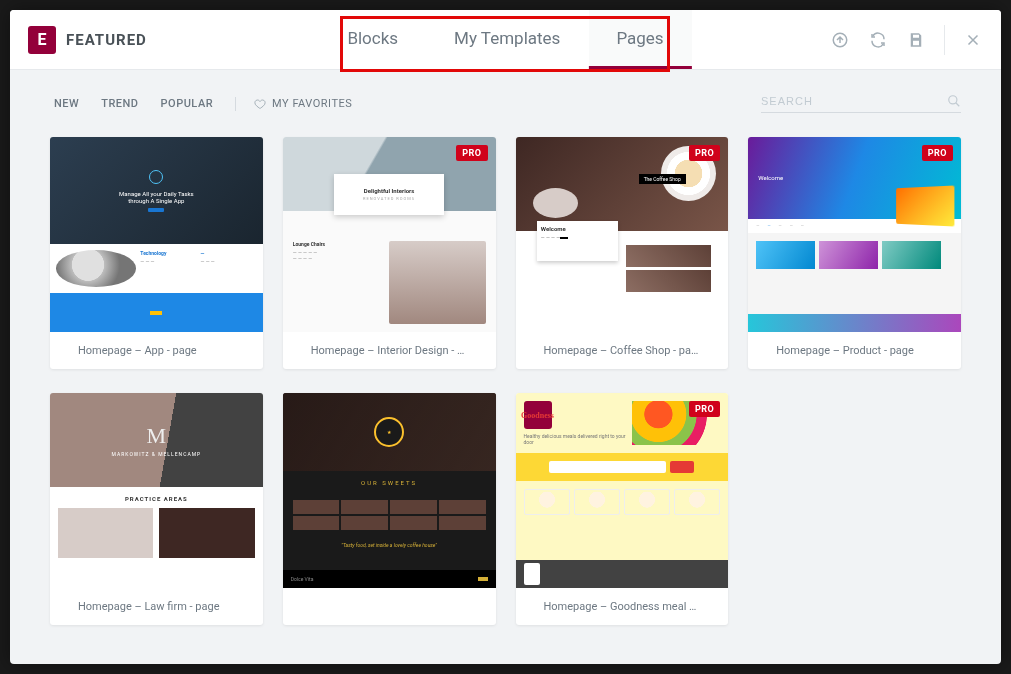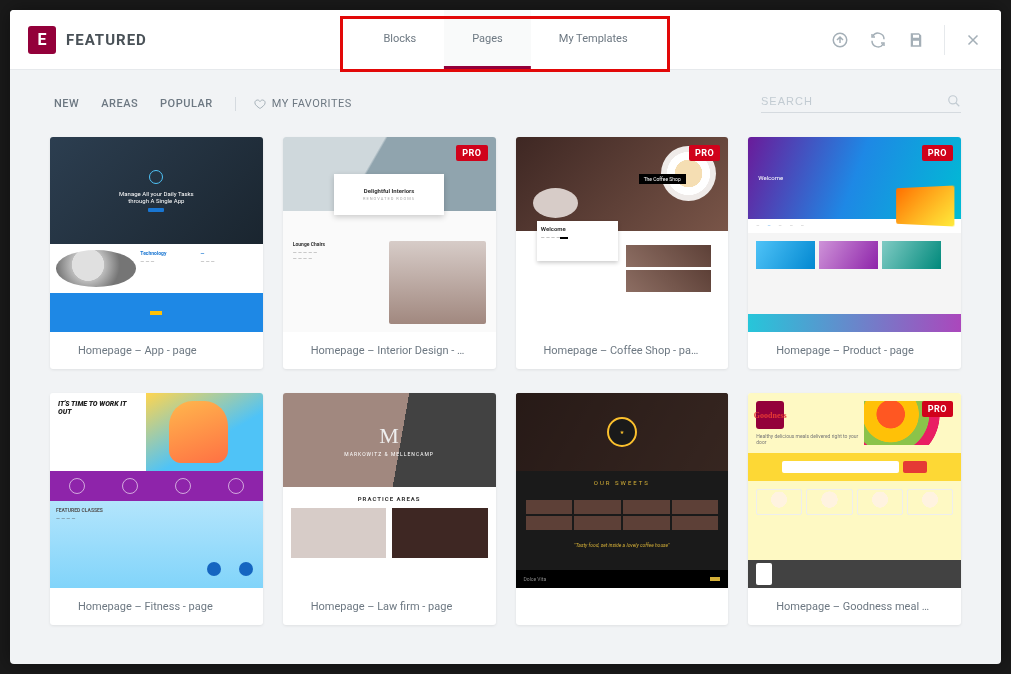--- a/index.html
+++ b/index.html
@@ -39,21 +39,21 @@
   .lib-title {
     font-size:15px; font-weight:700; color:#495157; letter-spacing:1px;
   }
   .tabs {
     position:absolute; left:50%; transform:translateX(-50%);
     display:flex; height:100%;
   }
   .tab {
     padding: 0 28px;
     display:flex; align-items:center;
-    font-size:11px; color:#6d7882; cursor:pointer;
+    font-size:17px; color:#6d7882; cursor:pointer;
     border-bottom:3px solid transparent;
     background:#fff;
   }
   .tab.active {
     background:#f9fafa;
     border-bottom:3px solid #93003a;
     color:#6d7882;
   }
   .highlight-box {
     position:absolute;
@@ -228,22 +228,22 @@
 <div class="modal">
 
   <div class="header">
     <div class="logo-wrap">
       <div class="logo">E</div>
       <div class="lib-title">FEATURED</div>
     </div>
 
     <div class="tabs">
       <div class="tab">Blocks</div>
+      <div class="tab">My Templates</div>
       <div class="tab active">Pages</div>
-      <div class="tab">My Templates</div>
     </div>
 
     <div class="header-actions">
       <div class="icon-btn">
         <svg viewBox="0 0 24 24" fill="none" stroke="currentColor" stroke-width="2">
             <circle cx="12" cy="12" r="9"></circle>
             <path d="M12 16V8M8 12l4-4 4 4"></path>
           </svg>
       </div>
       <div class="icon-btn">
@@ -264,21 +264,21 @@
           </svg>
       </div>
     </div>
 
     <div class="highlight-box"></div>
   </div>
 
   <div class="content">
     <div class="filter-bar">
       <div class="filter-item">NEW</div>
-      <div class="filter-item">AREAS</div>
+      <div class="filter-item">TREND</div>
       <div class="filter-item">POPULAR</div>
       <div class="filter-sep"></div>
       <div class="fav">
         <svg width="12" height="12" viewBox="0 0 24 24" fill="none" stroke="#a4afb7" stroke-width="2">
             <path d="M12 21s-7-4.35-9.5-8.5C.5 8 3 4 7 4c2 0 3.5 1 5 3 1.5-2 3-3 5-3 4 0 6.5 4 4.5 8.5C19 16.65 12 21 12 21z"></path>
           </svg>
         <span>MY FAVORITES</span>
       </div>
       <div class="search-wrap">
         <input class="search-input" placeholder="SEARCH" style="">
@@ -374,38 +374,20 @@
                 <div class="c"></div>
                 <div class="c"></div>
                 <div class="c"></div>
               </div>
             <div class="strip"></div>
           </div>
         </div>
         <div class="card-title">Homepage – Product - page</div>
       </div>
 
-      <div class="card">
-        <div class="thumb">
-          <div class="t-fitness">
-            <div class="hero">
-                <div class="l">IT'S TIME TO WORK IT OUT</div>
-                <div class="r"></div>
-              </div>
-            <div class="icons">
-                <div></div>
-                <div></div>
-                <div></div>
-                <div></div>
-              </div>
-            <div class="mid"><div class="h">FEATURED CLASSES</div>— — — —<div class="db"></div></div>
-          </div>
-        </div>
-        <div class="card-title">Homepage – Fitness - page</div>
-      </div>
 
       <div class="card">
         <div class="thumb">
           <div class="t-law">
             <div class="hero">
                 <div class="m">M</div>
                 <div class="n">MARKOWITZ &amp; MELLENCAMP</div>
               </div>
             <div class="body">
                 <div class="h">PRACTICE AREAS</div>

